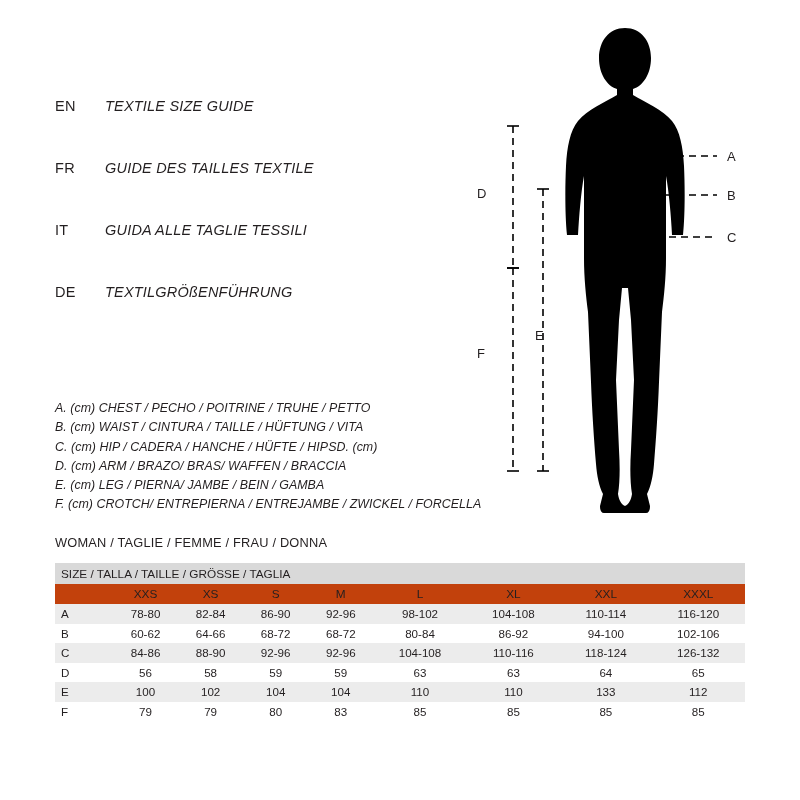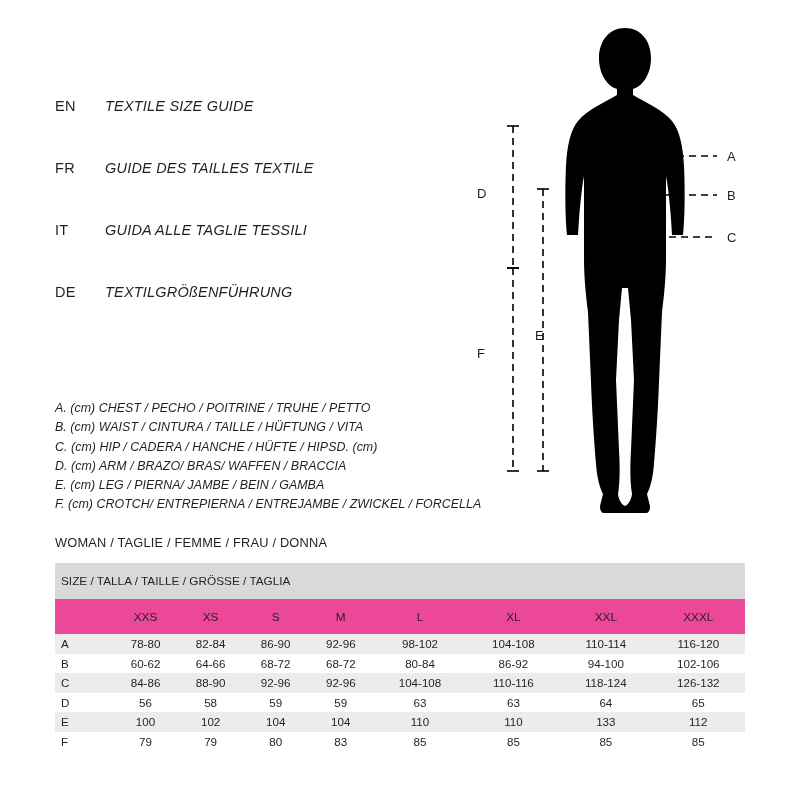--- a/index.html
+++ b/index.html
@@ -73,26 +73,26 @@
     padding: 0;
     height: 19.5px;
     font-weight: normal;
     text-align: center;
   }
   #size-table .title-cell {
     text-align: left;
     padding-left: 6px;
     background: #d9d9d9;
     font-size: 11.8px;
-    height: 36px;
+    height: 21px;
   }
   #size-table tr.head td {
-    background: #ec4899;
+    background: #c2410c;
     font-size: 11.8px;
-    height: 35px;
+    height: 20px;
   }
   #size-table tr.odd td { background: #ececec; }
   #size-table tr.even td { background: #ffffff; }
   #size-table td.rowlabel {
     text-align: left;
     padding-left: 6px;
     width: 52px;
   }
 
   

